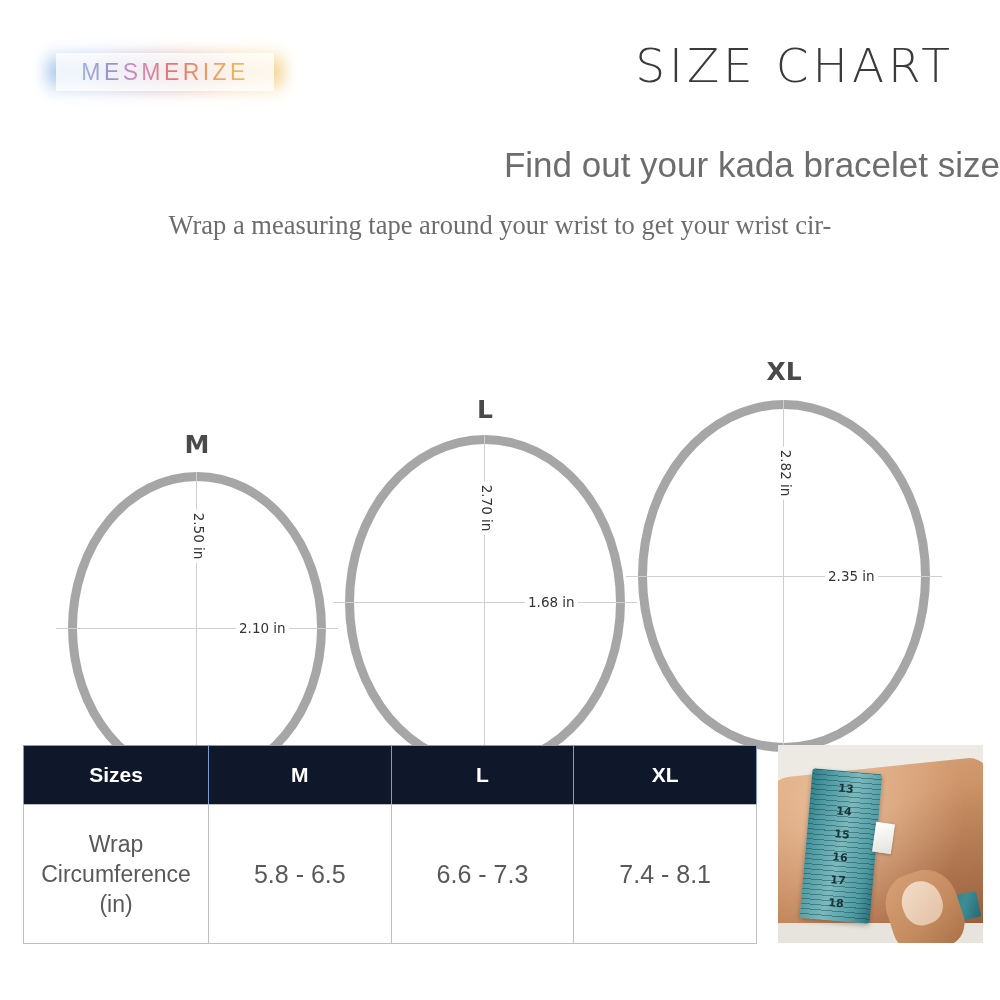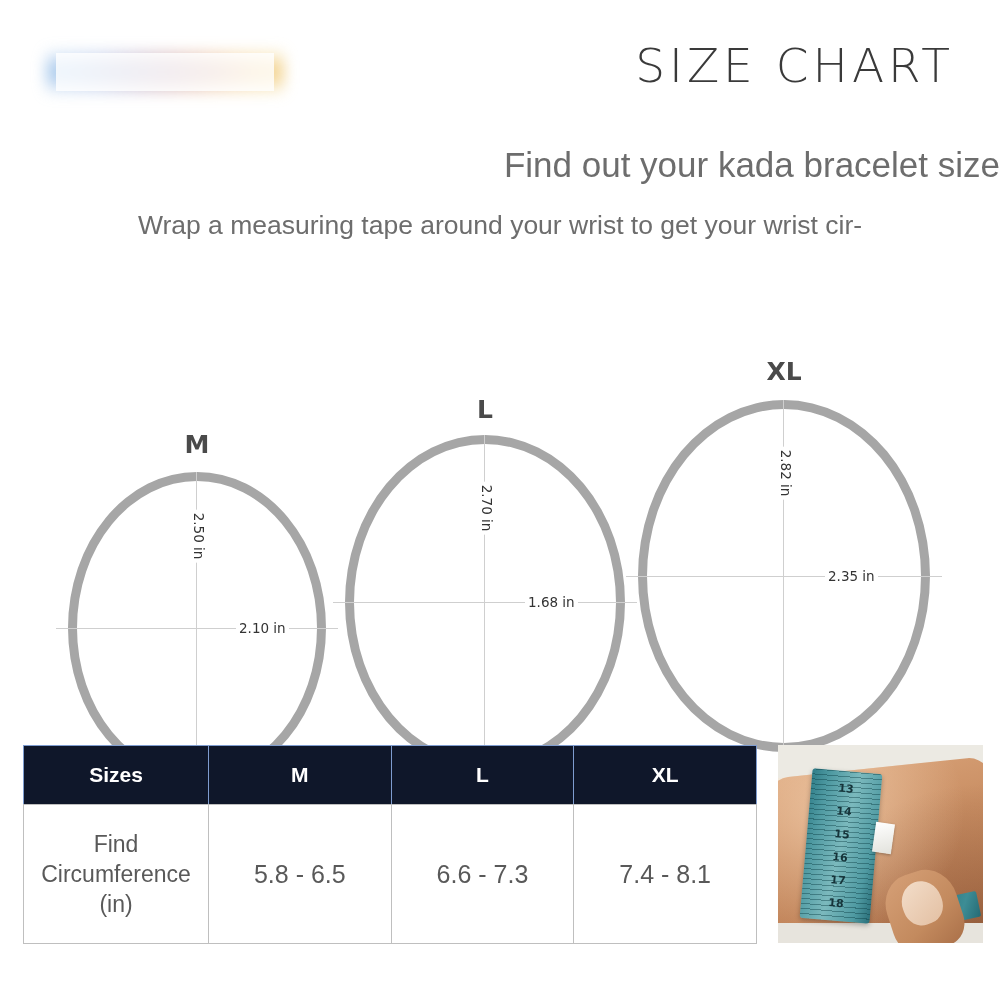--- a/index.html
+++ b/index.html
@@ -88,21 +88,21 @@
   .intro {
     position: absolute;
     left: 50px;
     top: 200px;
     width: 900px;
     text-align: center;
     font-size: 26.5px;
     line-height: 51px;
     color: #6d6d6d;
   }
-  .intro div { white-space: nowrap; }
+  .intro div { white-space: nowrap; font-family: Liberation Serif, serif; }
 
   
   .ovals { position: absolute; left: 0; top: 340px; width: 1000px; height: 400px; }
   .oval-group { position: absolute; }
   .oval-ring {
     position: absolute;
     border: 9px solid #a6a6a6;
     border-radius: 50%;
     box-sizing: border-box;
     background: transparent;
@@ -262,20 +262,21 @@
     transform: rotate(-12deg);
     border-radius: 2px;
   }
 </style>
 </head>
 <body>
 
 <div class="logo-wrap">
   <div class="logo-glow"></div>
   <div class="logo-plate"></div>
+  <div class="logo-text">MESMERIZE</div>
 </div>
 
 <div class="size-chart-title">SIZE CHART</div>
 
 <div class="headline">Find out your kada bracelet size</div>
 <div class="intro">
   <div>Wrap a measuring tape around your wrist to get your wrist cir-</div>
 </div>
 
 <div class="ovals">
@@ -313,21 +314,21 @@
   <thead>
     <tr>
       <th class="col-label">Sizes</th>
       <th>M</th>
       <th>L</th>
       <th>XL</th>
     </tr>
   </thead>
   <tbody>
     <tr>
-      <td class="rowhead">Find Circumference (in)</td>
+      <td class="rowhead">Wrap Circumference (in)</td>
       <td>5.8 - 6.5</td>
       <td>6.6 - 7.3</td>
       <td>7.4 - 8.1</td>
     </tr>
   </tbody>
 </table>
 
 <div class="photo">
   <div class="ph-bg-top"></div>
   <div class="ph-arm">

